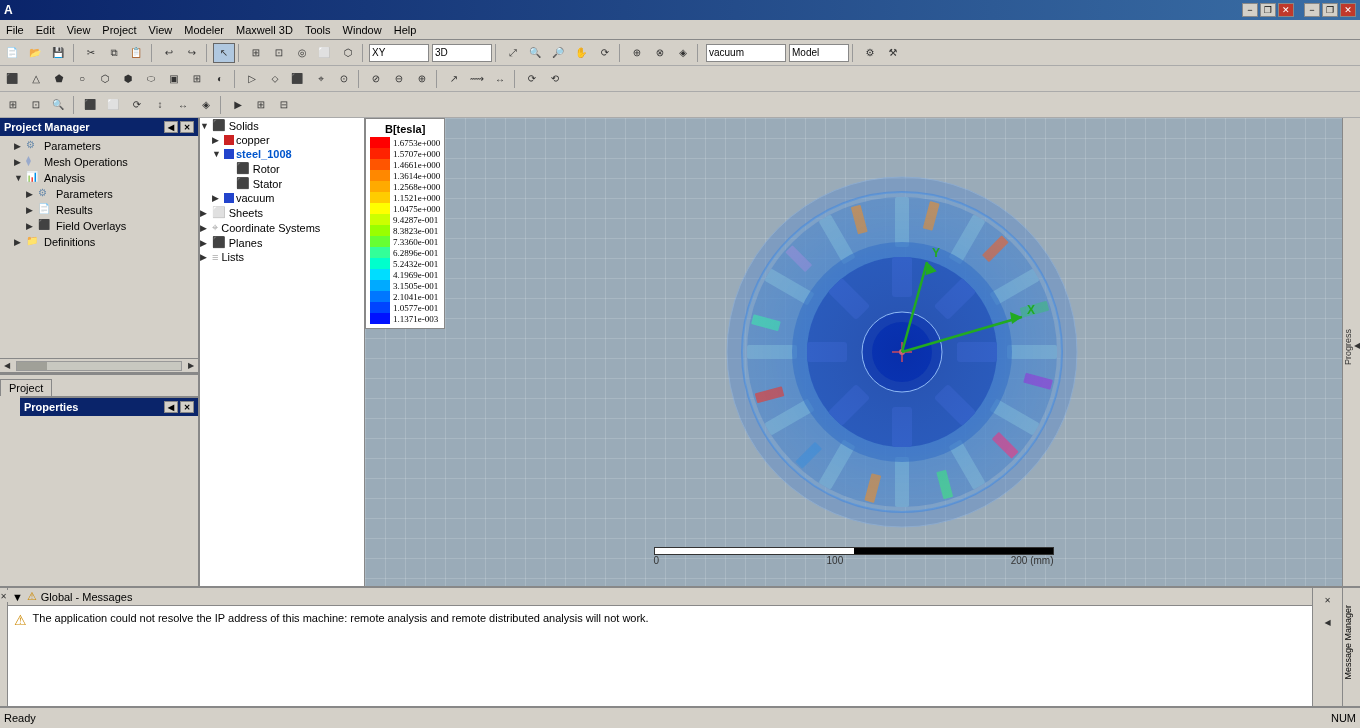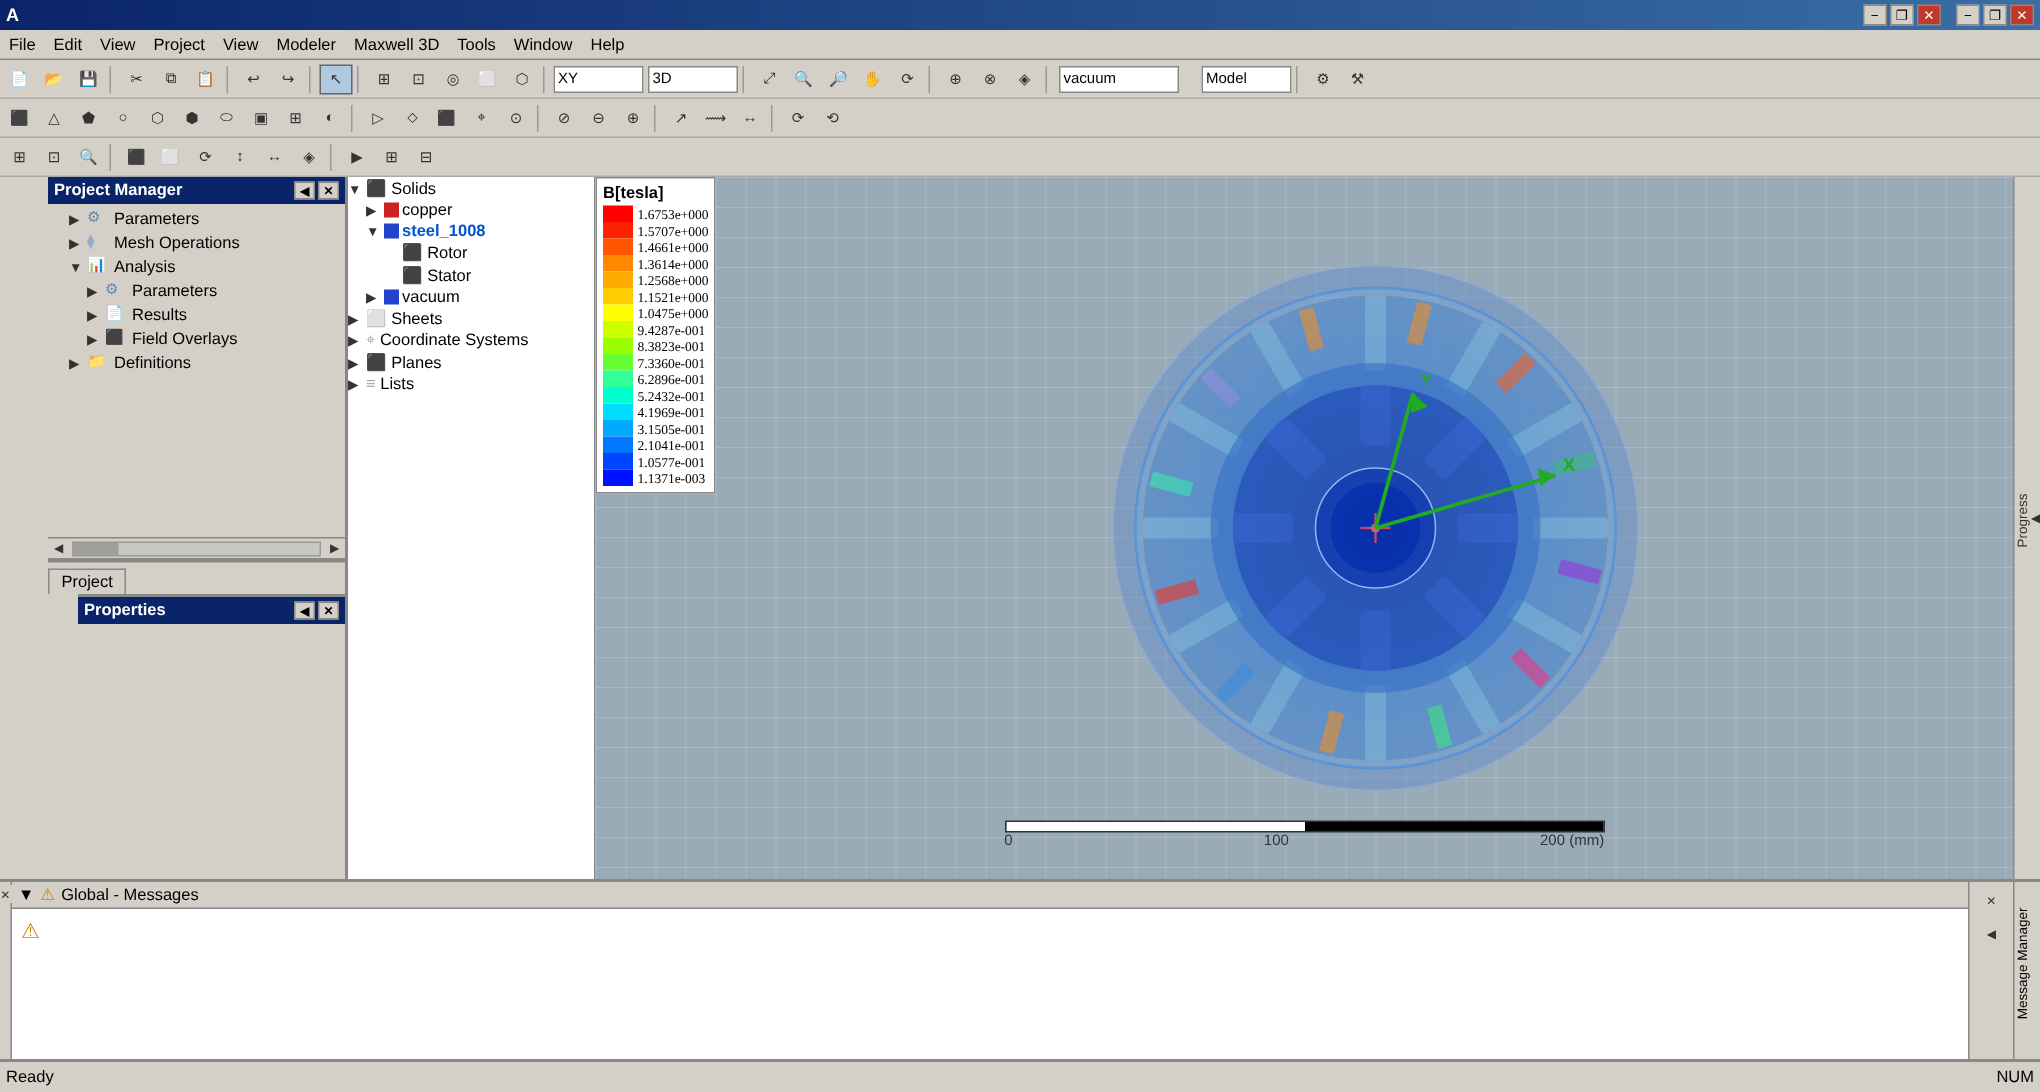--- a/index.html
+++ b/index.html
@@ -58,21 +58,20 @@
       height: 18px; font-size: 10px;
       background: white; border: 1px solid #888;
       display: flex; align-items: center; padding: 0 2px; cursor: pointer;
       min-width: 60px;
     }
 
     #work-area {
       display: flex;
       flex: 1;
       height: calc(728px - 20px - 20px - 26px - 26px - 26px - 120px - 22px);
-      padding-left: 32px;
     }
 
     
     #left-panel {
       width: 200px;
       background: #d4d0c8;
       border-right: 2px solid #888;
       display: flex;
       flex-direction: column;
     }
@@ -175,20 +174,21 @@
     
     #viewport-canvas {
       width: 100%;
       height: 100%;
       background: #9aabb8;
       background-image:
         linear-gradient(rgba(255,255,255,0.15) 1px, transparent 1px),
         linear-gradient(90deg, rgba(255,255,255,0.15) 1px, transparent 1px);
       background-size: 20px 20px;
       position: relative;
+      text-align: center;
     }
 
     
     #legend {
       position: absolute;
       top: 0; left: 0;
       background: white;
       border: 1px solid #888;
       padding: 4px;
       font-size: 10px;
@@ -358,21 +358,21 @@
   <div class="tb-btn">🔍</div>
   <div class="tb-btn">🔎</div>
   <div class="tb-btn">✋</div>
   <div class="tb-btn">⟳</div>
   <div class="tb-sep"></div>
   <div class="tb-btn">⊕</div>
   <div class="tb-btn">⊗</div>
   <div class="tb-btn">◈</div>
   <div class="tb-sep"></div>
   <div class="tb-dropdown" style="width:80px;margin-left:2px;">vacuum</div>
-  <div class="tb-dropdown" style="width:60px;margin-left:14px;">Model</div>
+  <div class="tb-dropdown" style="width:60px;margin-left:2px;">Model</div>
   <div class="tb-sep"></div>
   <div class="tb-btn">⚙</div>
   <div class="tb-btn">⚒</div>
 </div>
 
 <div class="toolbar">
   <div class="tb-btn">⬛</div>
   <div class="tb-btn">△</div>
   <div class="tb-btn">⬟</div>
   <div class="tb-btn">○</div>
@@ -724,20 +724,21 @@
   </div>
   <div id="messages-panel">
     <div id="messages-header">
       <span style="margin-right:4px;">▼</span>
       <span style="color:#cc8800;margin-right:4px;">⚠</span>
       <span>Global - Messages</span>
     </div>
     <div id="messages-content">
       <div style="display:flex;align-items:flex-start;gap:6px;padding:4px 2px;">
         <span style="color:#cc8800;font-size:14px;">⚠</span>
+        <span>The application could not resolve the IP address of this machine: remote analysis and remote distributed analysis will not work.</span>
       </div>
     </div>
   </div>
   <div id="right-messages">
     <div class="tb-btn" style="font-size:8px;">✕</div>
     <div class="tb-btn" style="font-size:8px;margin-top:2px;">◀</div>
   </div>
   <div style="width:18px;background:#d4d0c8;border-left:1px solid #888;display:flex;flex-direction:column;align-items:center;writing-mode:vertical-rl;justify-content:flex-end;padding-bottom:10px;">
     <span style="font-size:9px;transform:rotate(180deg);writing-mode:vertical-rl;">Message Manager</span>
   </div>

